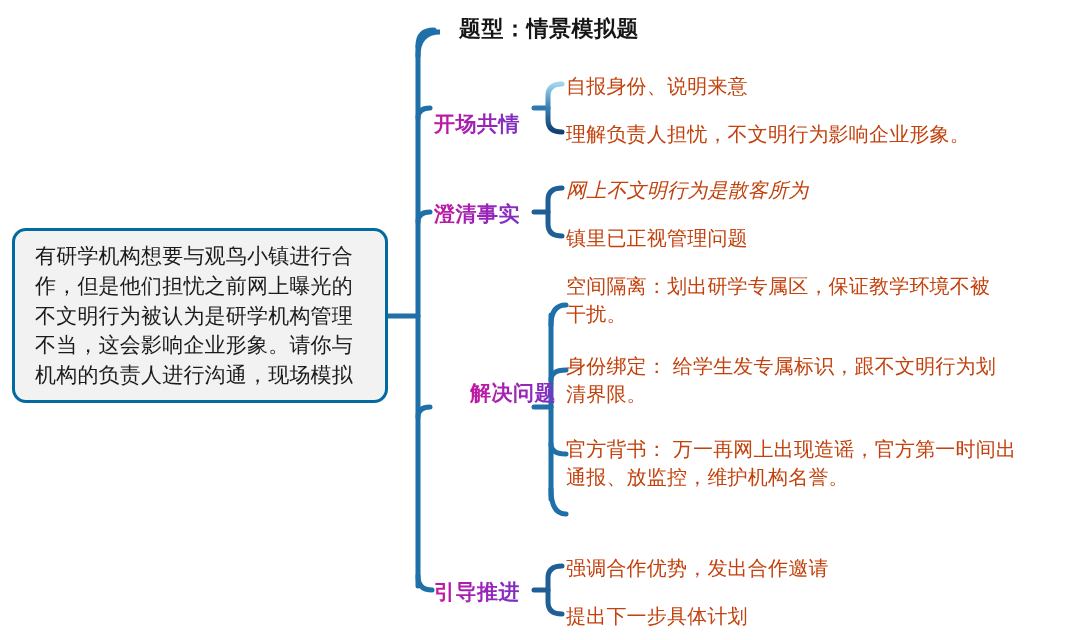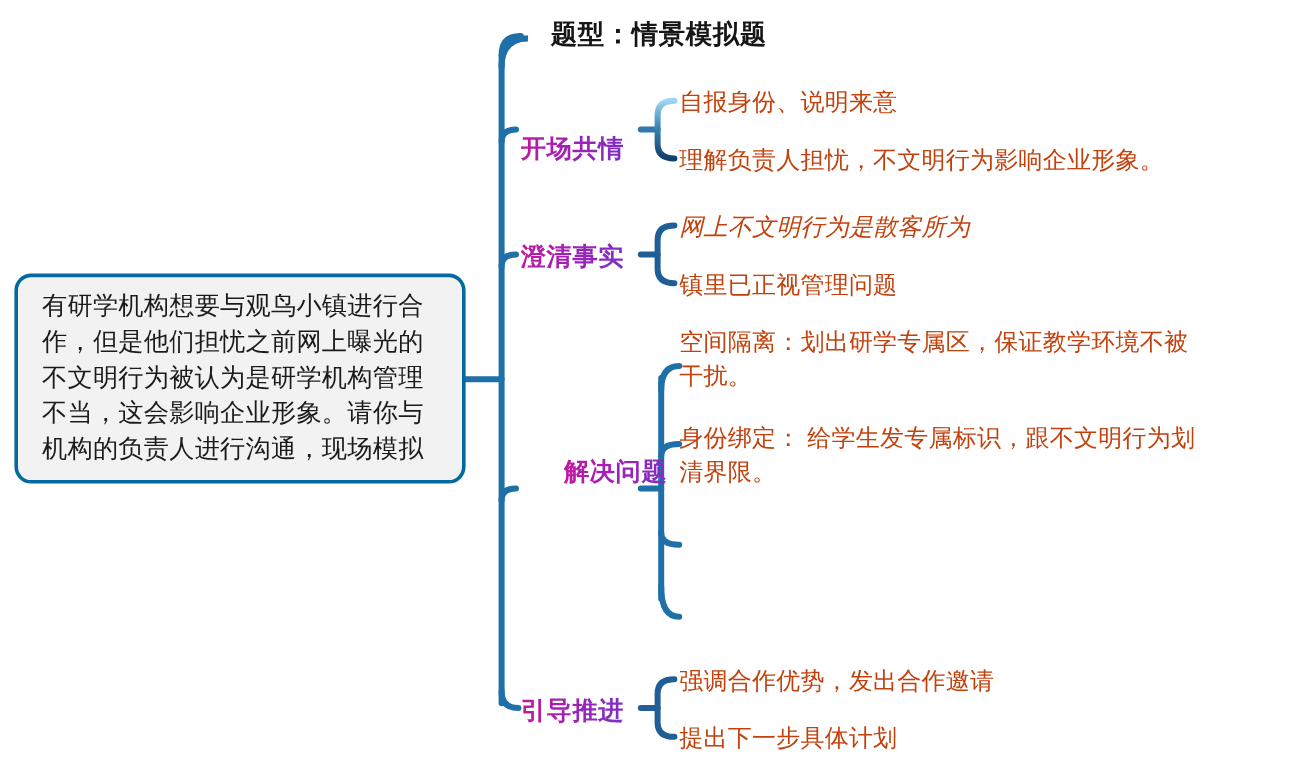--- a/index.html
+++ b/index.html
@@ -160,19 +160,21 @@
 
     <div class="branch-label" style="left:434px; top:200px;">澄清事实</div>
     <div class="leaf-text" style="left:566px; top:176px;font-style:italic;">网上不文明行为是散客所为</div>
     <div class="leaf-text" style="left:566px; top:224px;">镇里已正视管理问题</div>
 
     <div class="branch-label" style="left:434px; top:379px;margin-left:36px;">解决问题</div>
     <div class="leaf-text" style="left:566px; top:272px;">空间隔离：划出研学专属区，保证教学环境不被
 干扰。</div>
     <div class="leaf-text" style="left:566px; top:352px;">身份绑定： 给学生发专属标识，跟不文明行为划
 清界限。</div>
+    <div class="leaf-text" style="left:566px; top:435px;">官方背书： 万一再网上出现造谣，官方第一时间出
+通报、放监控，维护机构名誉。</div>
 
     <div class="branch-label" style="left:434px; top:578px;">引导推进</div>
     <div class="leaf-text" style="left:566px; top:554px;">强调合作优势，发出合作邀请</div>
     <div class="leaf-text" style="left:566px; top:602px;">提出下一步具体计划</div>
 
   </div>
 </div>
 
 </body></html>

